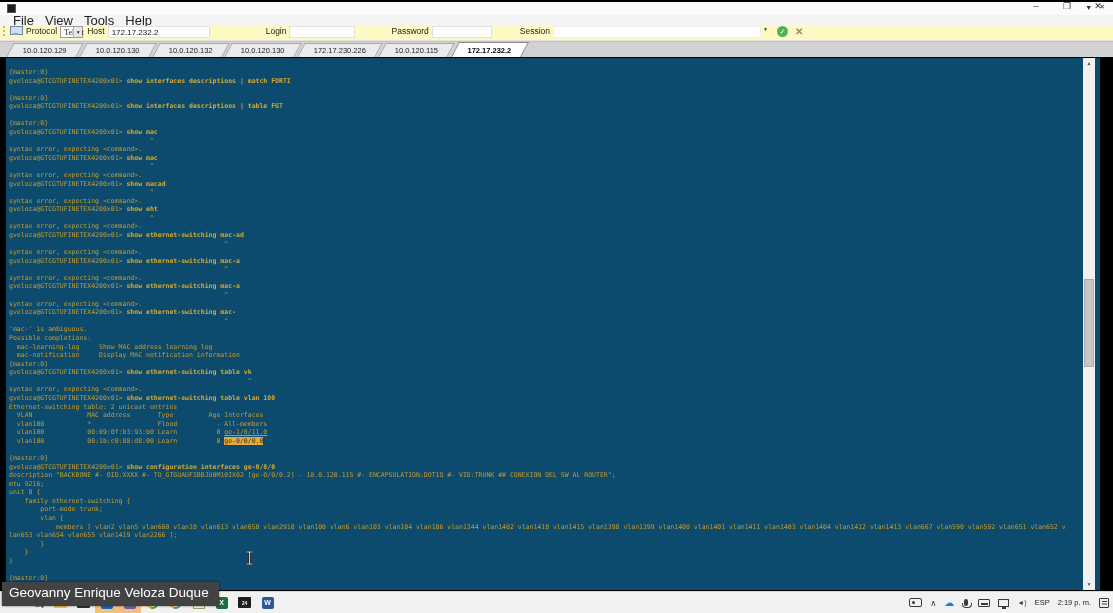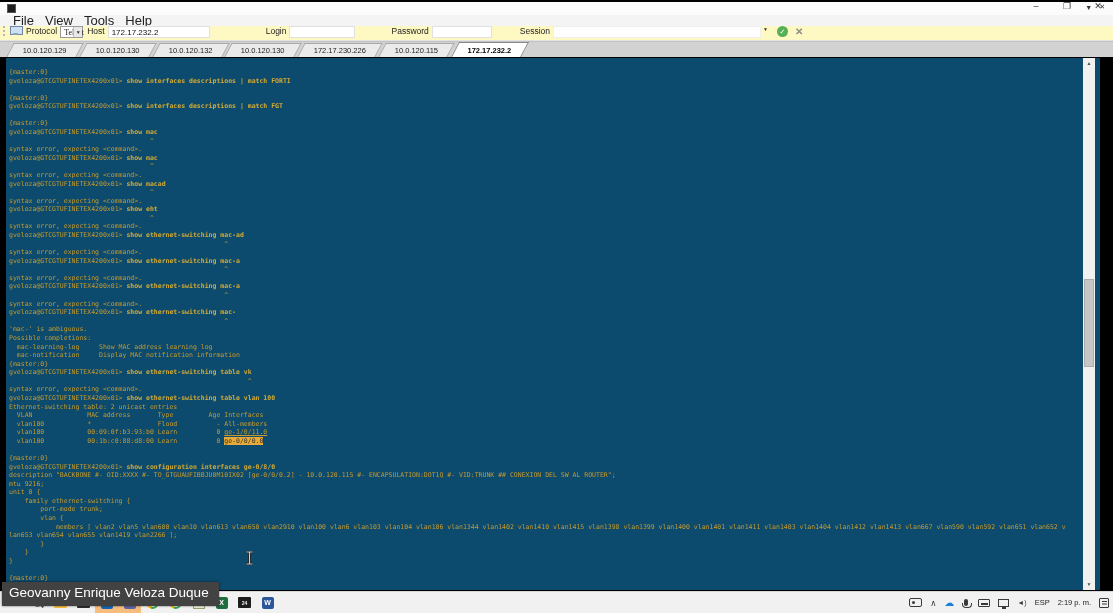--- a/index.html
+++ b/index.html
@@ -191,21 +191,21 @@
   <span>▼</span>
   <span>✕</span>
 </div>
 
 <div class="content">
   <div class="terminal">
     <pre class="term-text" id="termtext">{master:0}
 gveloza@GTCGTUFINETEX4200x01&gt; <span class="b">show interfaces descriptions | match FORTI</span>
 
 {master:0}
-gveloza@GTCGTUFINETEX4200x01&gt; <span class="b">show interfaces descriptions | match FGT</span>
+gveloza@GTCGTUFINETEX4200x01&gt; <span class="b">show interfaces descriptions | table FGT</span>
 
 {master:0}
 gveloza@GTCGTUFINETEX4200x01&gt; <span class="b">show mac</span>
                                     ^
 syntax error, expecting &lt;command&gt;.
 gveloza@GTCGTUFINETEX4200x01&gt; <span class="b">show mac</span>
                                     ^
 syntax error, expecting &lt;command&gt;.
 gveloza@GTCGTUFINETEX4200x01&gt; <span class="b">show macad</span>
                                     ^

